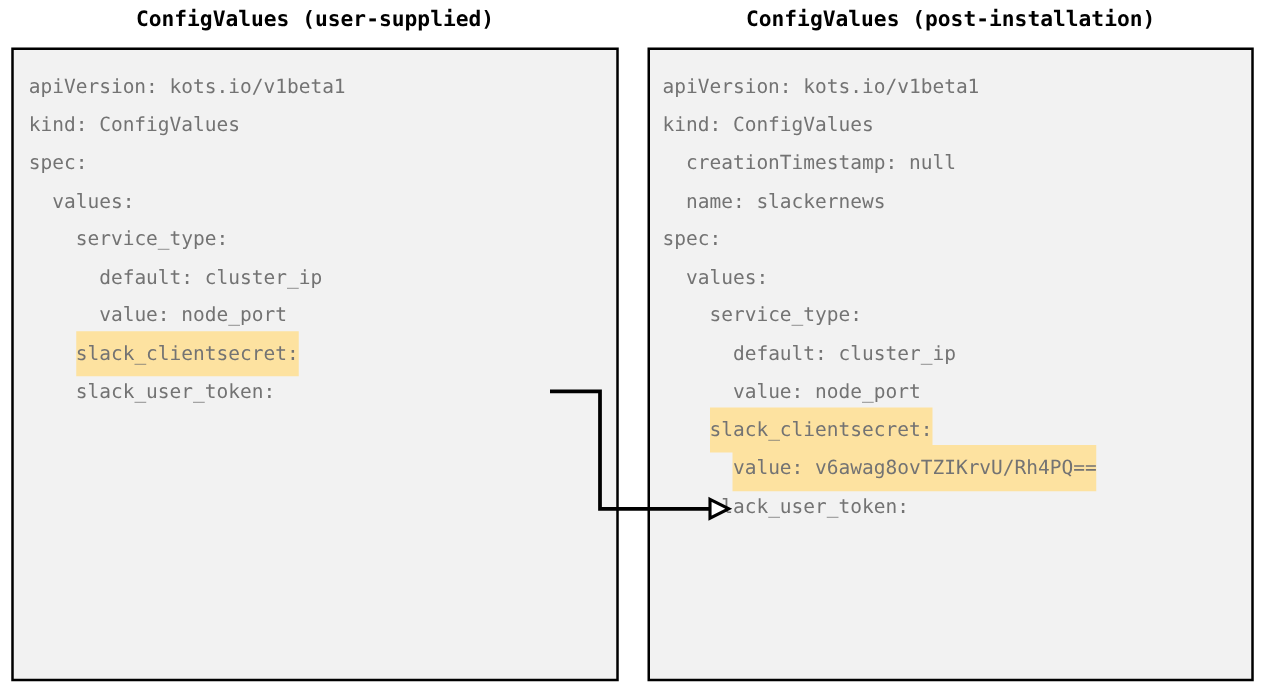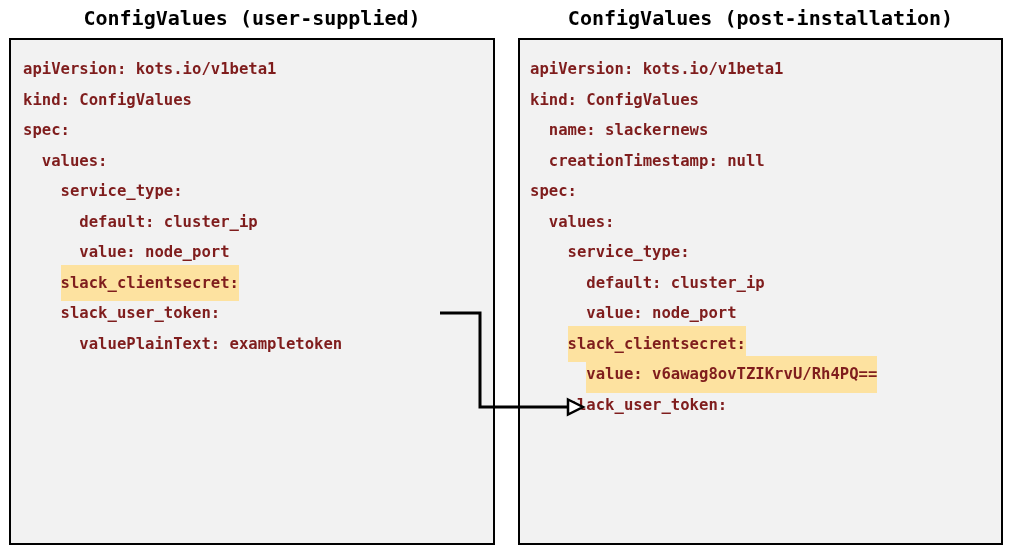--- a/index.html
+++ b/index.html
@@ -18,21 +18,21 @@
   .stage {
     position: absolute;
     inset: 0;
   }
 
   
   .panel-title {
     position: absolute;
     top: 6px;
     font-family: "DejaVu Sans Mono", "Liberation Mono", monospace;
-    font-size: 20px;
+    font-size: 17px;
     font-weight: bold;
     color: #000000;
     letter-spacing: 0px;
     text-align: center;
     white-space: nowrap;
   }
   #title-left  { left: 9px;  width: 486px; }
   #title-right { left: 518px; width: 485px; }
 
   
@@ -55,22 +55,22 @@
     right: 0;
     padding-top: 14px;
   }
 
   .code-line {
     height: 30.5px;
     line-height: 30.5px;
     white-space: pre;
     font-family: "DejaVu Sans Mono", "Liberation Mono", monospace;
     font-size: 15.6px;
-    font-weight: bold;
-    color: #7f1d1d;
+    font-weight: normal;
+    color: #737373;
     padding-left: 12px;
   }
   #box-right .code-line { padding-left: 10px; }
 
   .code-line .seg {
     display: inline-block;
     white-space: pre;
   }
   .code-line .hl {
     background: #fde2a0;
@@ -101,32 +101,32 @@
     <div class="code-lines" id="lines-left">
         <div class="code-line"><span class="seg"></span><span class="seg">apiVersion: kots.io/v1beta1</span></div>
         <div class="code-line"><span class="seg"></span><span class="seg">kind: ConfigValues</span></div>
         <div class="code-line"><span class="seg"></span><span class="seg">spec:</span></div>
         <div class="code-line"><span class="seg">  </span><span class="seg">values:</span></div>
         <div class="code-line"><span class="seg">    </span><span class="seg">service_type:</span></div>
         <div class="code-line"><span class="seg">      </span><span class="seg">default: cluster_ip</span></div>
         <div class="code-line"><span class="seg">      </span><span class="seg">value: node_port</span></div>
         <div class="code-line"><span class="seg">    </span><span class="seg hl">slack_clientsecret:</span></div>
         <div class="code-line"><span class="seg">    </span><span class="seg">slack_user_token:</span></div>
-        <div class="code-line"><span class="seg">      </span><span class="seg">valuePlainText: exampletoken</span></div>
+        <div class="code-line"><span class="seg">      </span></div>
       </div>
   </div>
 
   <div class="panel-title" id="title-right">ConfigValues (post-installation)</div>
 
   <div class="code-box" id="box-right">
     <div class="code-lines" id="lines-right">
         <div class="code-line"><span class="seg"></span><span class="seg">apiVersion: kots.io/v1beta1</span></div>
         <div class="code-line"><span class="seg"></span><span class="seg">kind: ConfigValues</span></div>
+        <div class="code-line"><span class="seg">  </span><span class="seg">creationTimestamp: null</span></div>
         <div class="code-line"><span class="seg">  </span><span class="seg">name: slackernews</span></div>
-        <div class="code-line"><span class="seg">  </span><span class="seg">creationTimestamp: null</span></div>
         <div class="code-line"><span class="seg"></span><span class="seg">spec:</span></div>
         <div class="code-line"><span class="seg">  </span><span class="seg">values:</span></div>
         <div class="code-line"><span class="seg">    </span><span class="seg">service_type:</span></div>
         <div class="code-line"><span class="seg">      </span><span class="seg">default: cluster_ip</span></div>
         <div class="code-line"><span class="seg">      </span><span class="seg">value: node_port</span></div>
         <div class="code-line"><span class="seg">    </span><span class="seg hl">slack_clientsecret:</span></div>
         <div class="code-line"><span class="seg">      </span><span class="seg hl">value: v6awag8ovTZIKrvU/Rh4PQ==</span></div>
         <div class="code-line"><span class="seg">    </span><span class="seg">slack_user_token:</span></div>
         <div class="code-line"><span class="seg">      </span></div>
       </div>

